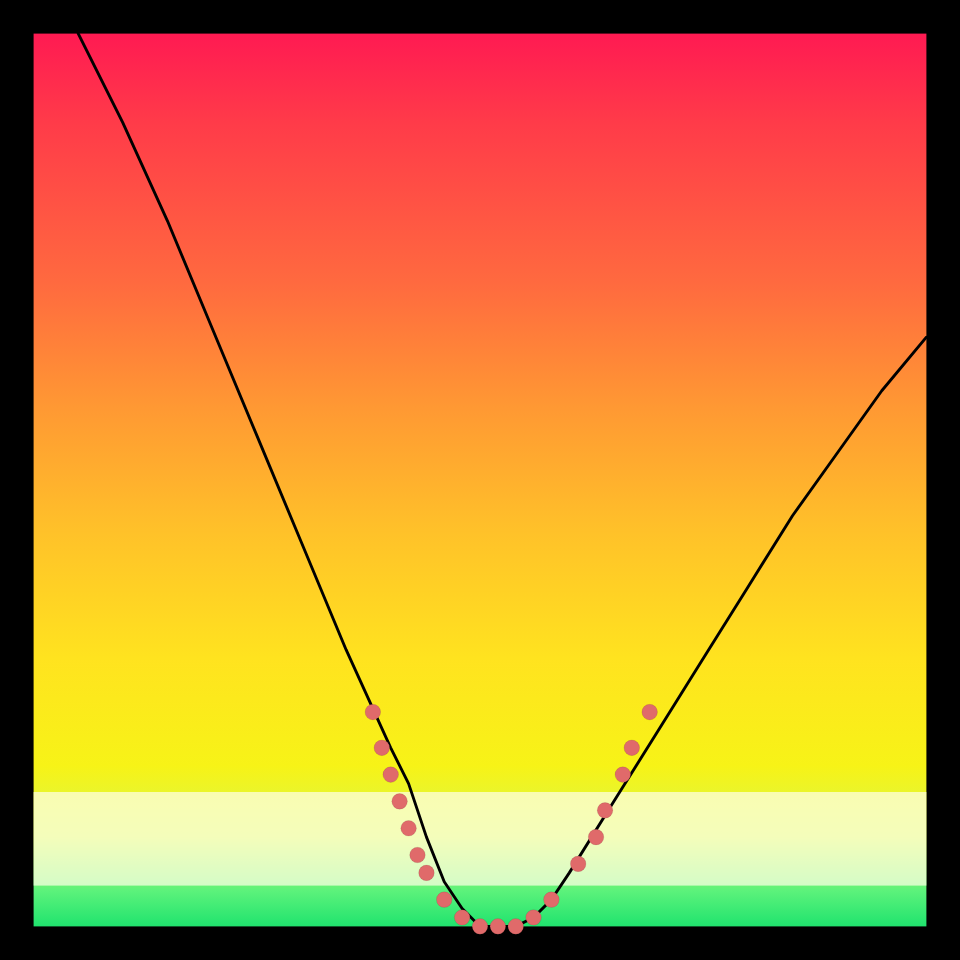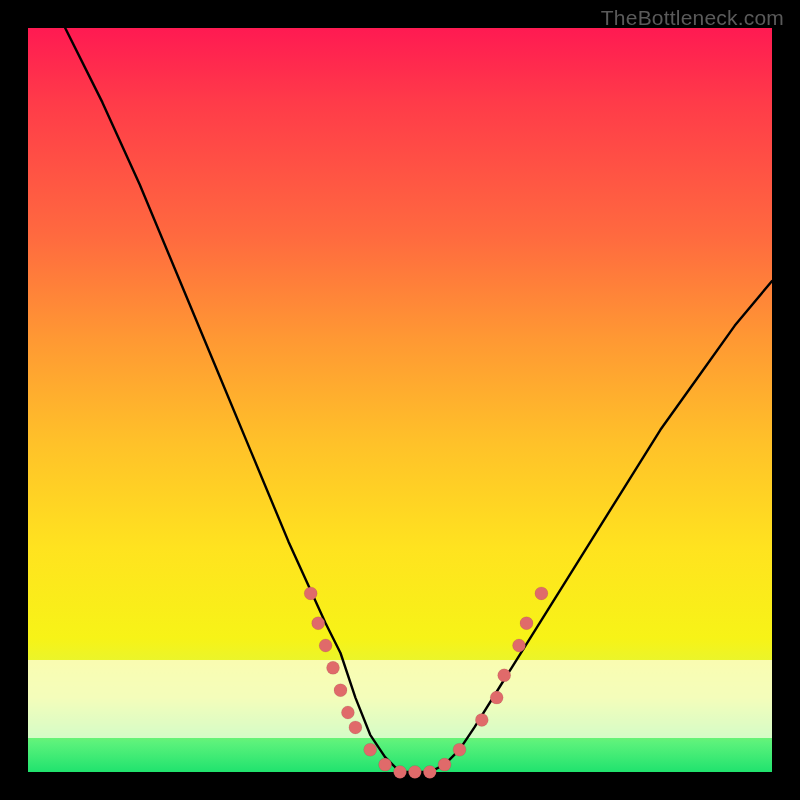--- a/index.html
+++ b/index.html
@@ -80,21 +80,20 @@
     fill: #e06a6a;
     stroke: rgba(0,0,0,0.15);
     stroke-width: 0.5;
   }
 </style>
 </head>
 <body>
 
 <div class="frame">
 
-  <div class="watermark">TheBottleneck.com</div>
 
   <div class="plot"></div>
 
   <div class="band b1"></div>
 
   <svg class="overlay" viewBox="0 0 744 744">
     <path class="curve" d="M37.2 0.0 L74.4 74.4 L111.6 156.2 L148.8 245.5 L186.0 334.8 L223.2 424.1 L260.4 513.4 L297.6 595.2 L312.5 625.0 L327.4 669.6 L342.2 706.8 L357.1 729.1 L372.0 744.0 L386.9 744.0 L401.8 744.0 L416.6 736.6 L431.5 721.7 L446.4 699.4 L483.6 639.8 L520.8 580.3 L558.0 520.8 L595.2 461.3 L632.4 401.8 L669.6 349.7 L706.8 297.6 L744.0 253.0"></path>
     <g>
         <circle cx="282.7" cy="565.4" r="6.5" class="dot"></circle>
         <circle cx="290.2" cy="595.2" r="6.5" class="dot"></circle>

